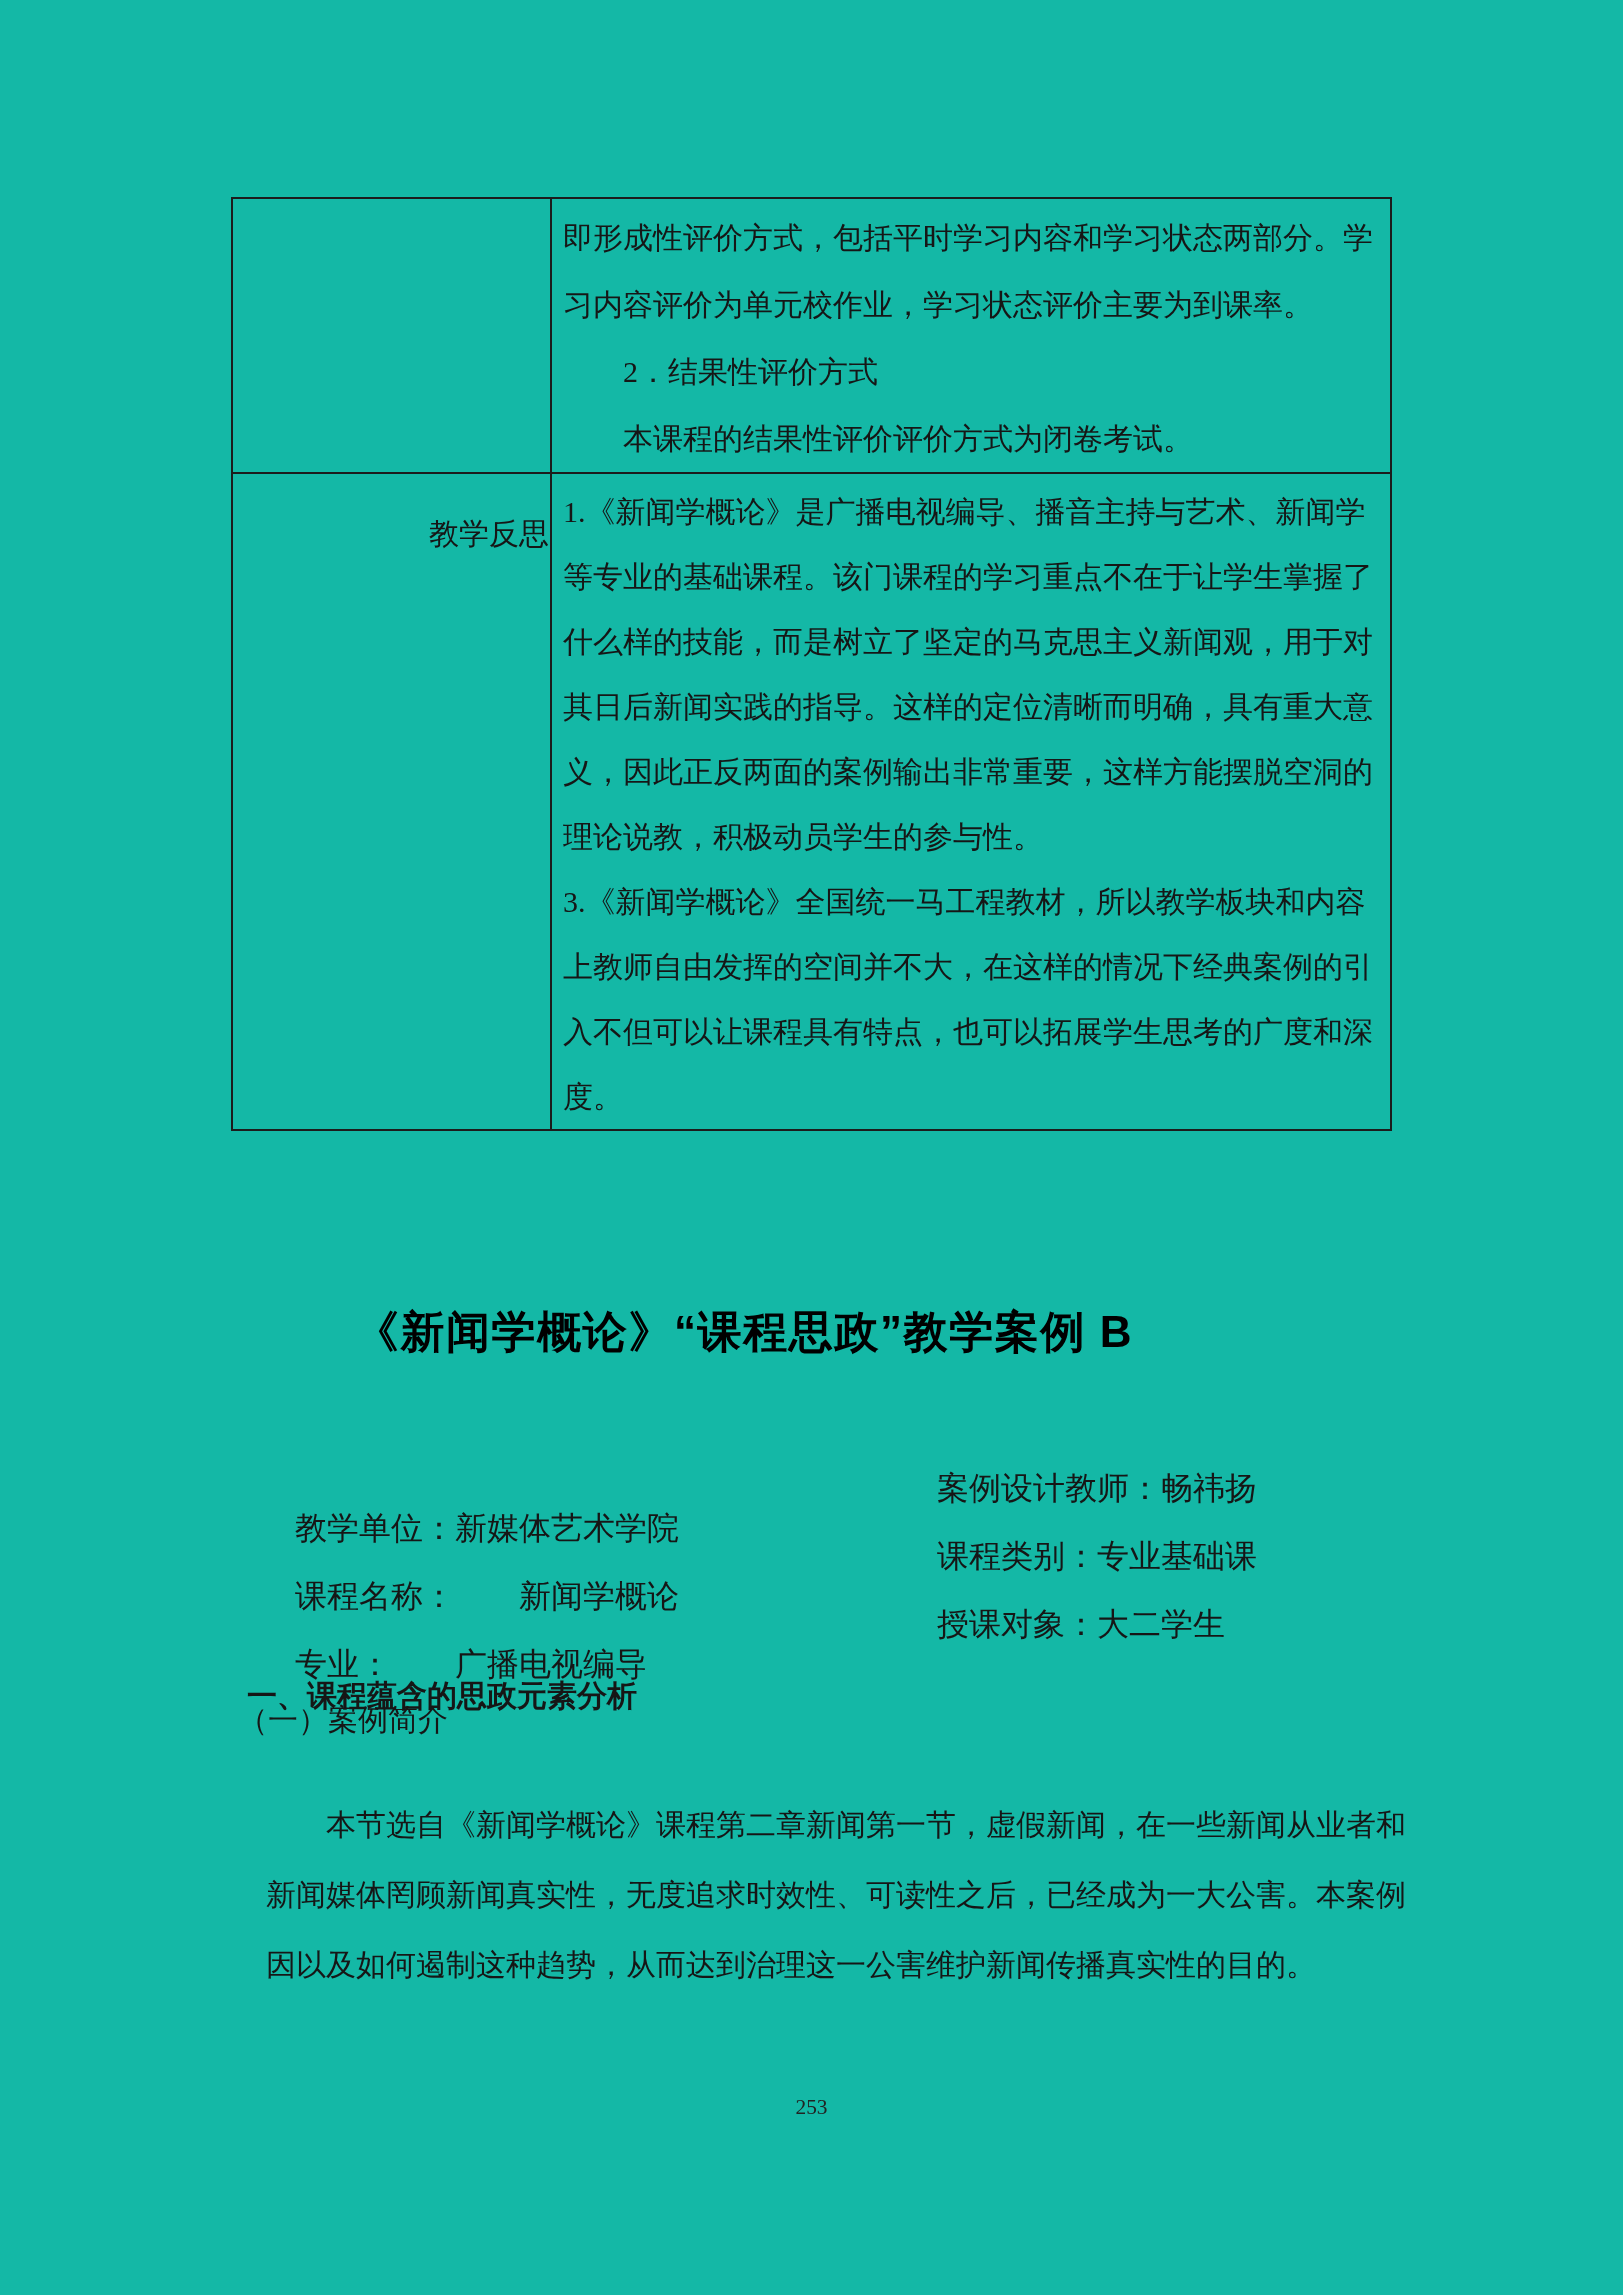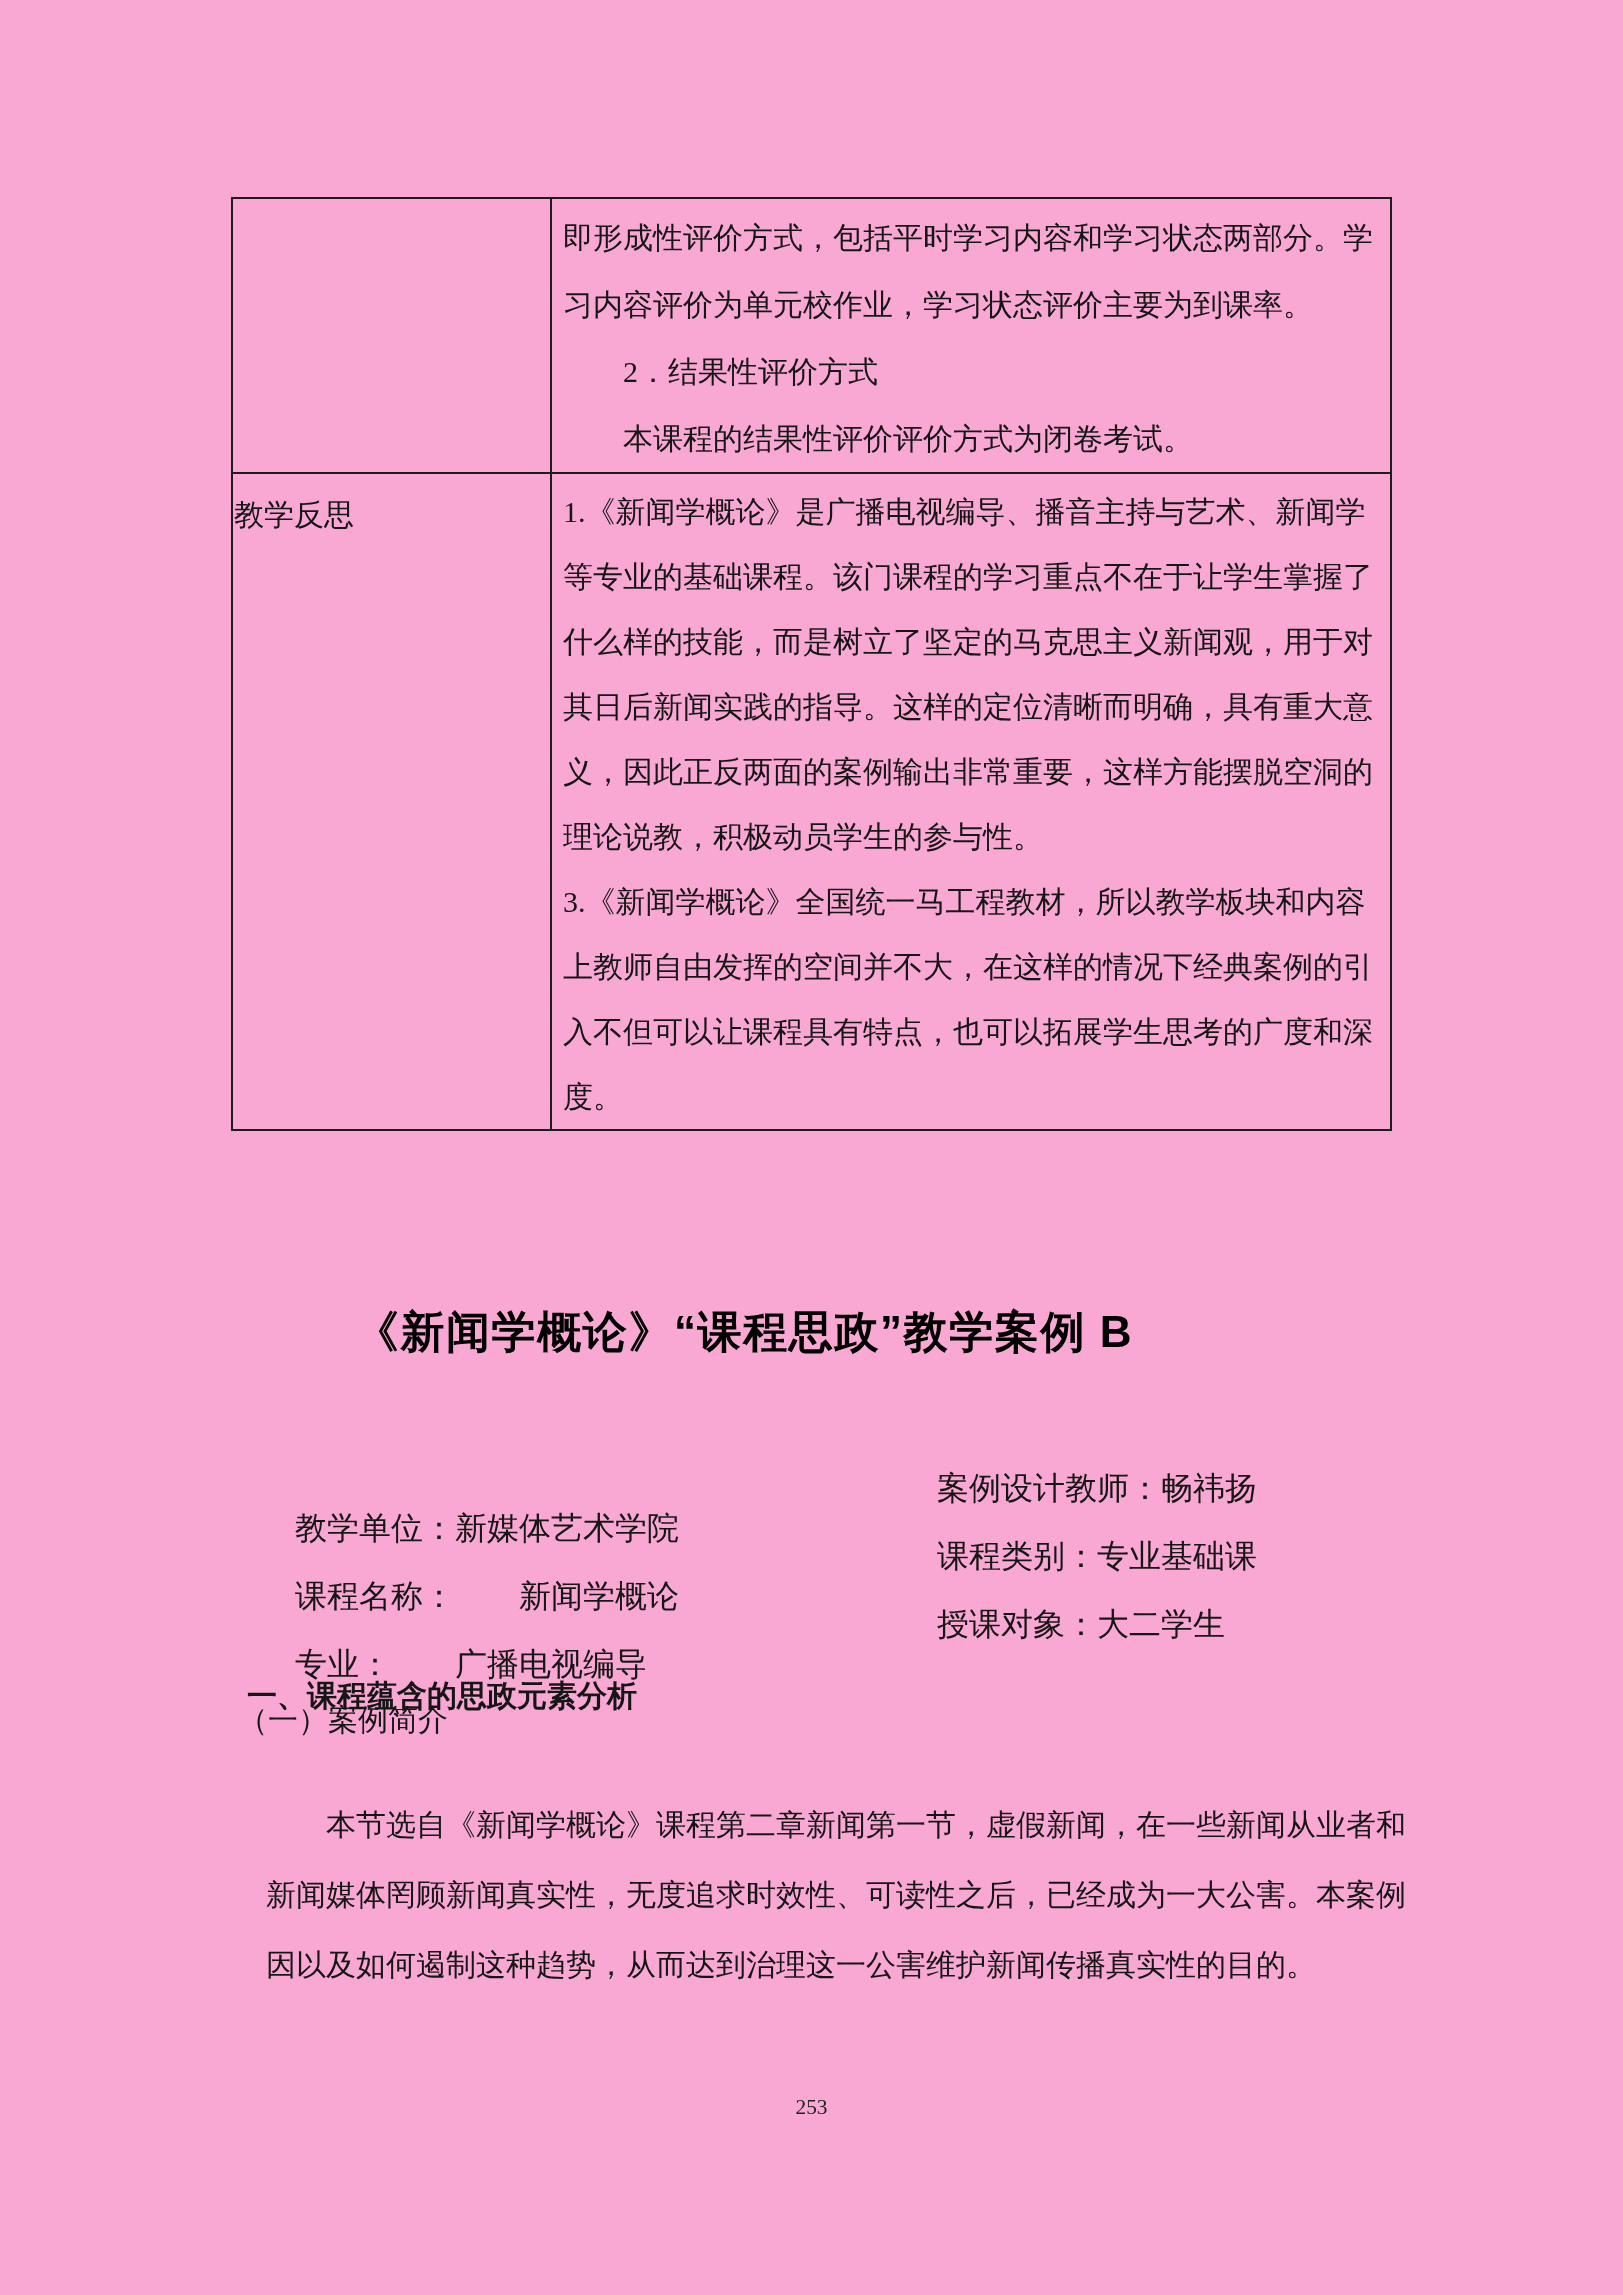--- a/index.html
+++ b/index.html
@@ -1,35 +1,35 @@
 <!DOCTYPE html>
 <html style="font-size:12.7px"><head>
 <meta charset="utf-8">
 <style>
   html,body{margin:0;padding:0;background:#ffffff;}
   body{
     width:1623px;height:2295px;position:relative;
     font-family:"Liberation Serif","DejaVu Serif",serif;
     color:#161616;
   }
-  .page{position:absolute;left:0;top:0;width:1623px;height:2295px;background:#f9a8d4;}
+  .page{position:absolute;left:0;top:0;width:1623px;height:2295px;background:#14b8a6;}
 
   
   table.doc-table{
     position:absolute;left:231px;top:197px;
     border-collapse:collapse;table-layout:fixed;
   }
   table.doc-table td{
     border:2.4px solid #1c1c1c;vertical-align:top;overflow:hidden;
   }
   .col-label{width:319px;}
   .col-content{width:840px;}
   tr.row-a{height:274px;}
   tr.row-b{height:656px;}
-  td.label-cell{text-align:left;padding-top:23px;font-size:30px;line-height:35px;}
+  td.label-cell{text-align:right;padding-top:42px;font-size:30px;line-height:35px;}
   td.content-cell{padding:4.8px 11px 0 11px;font-size:30px;}
   tr.row-a .line{line-height:67px;white-space:pre;}
   tr.row-b .line{line-height:65px;white-space:pre;}
 
   
   .doc-title{
     position:absolute;left:0;top:1306px;width:1488px;
     text-align:center;
     font-family:"Liberation Sans","DejaVu Sans",sans-serif;
     font-weight:800;font-size:44px;line-height:52px;color:#000;

